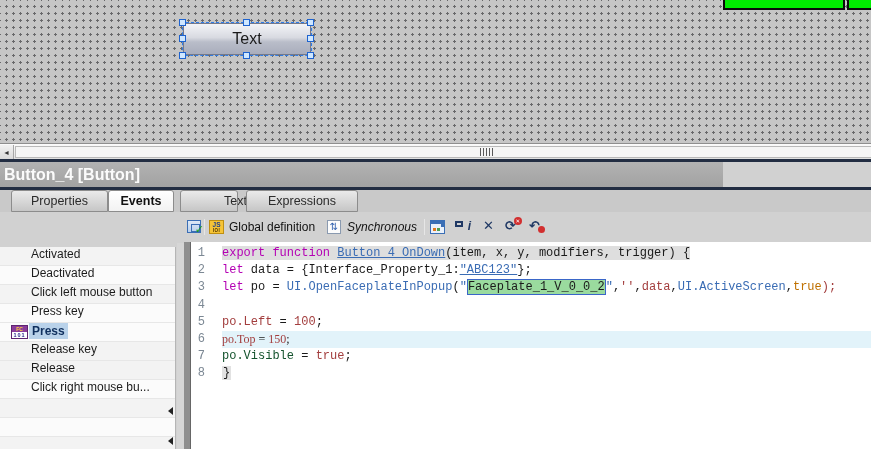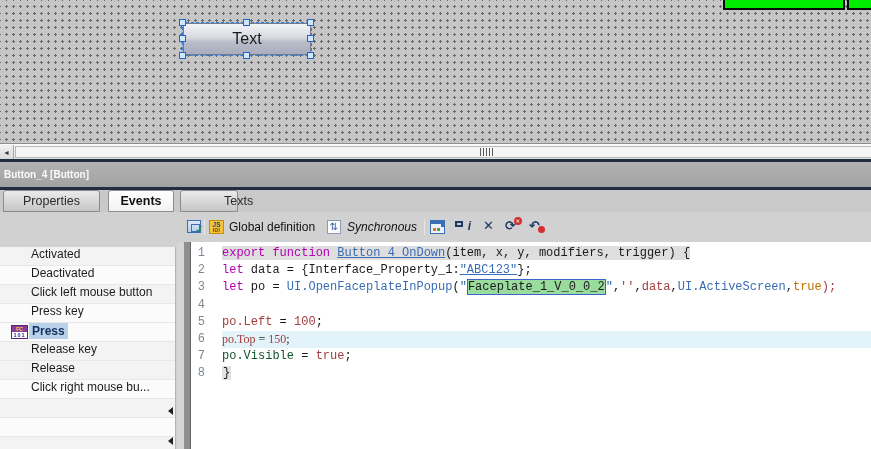--- a/index.html
+++ b/index.html
@@ -30,30 +30,30 @@
   .hscroll-btn { position:absolute; left:0; top:1px; width:14px; height:15px;
                  background:linear-gradient(#F2F2F2,#D8D8D8); border-right:1px solid #A6A6A6;
                  font-size:7px; color:#333; text-align:center; line-height:15px; }
   .hscroll-track { position:absolute; left:15px; right:0; top:2px; height:12px;
                    background:#F5F5F5; border:1px solid #B9B9B9; border-right:none; }
   .grip { position:absolute; left:480px; top:4px; width:13px; height:8px;
           background:repeating-linear-gradient(90deg,#5A5A5A 0 1px,transparent 1px 3px); }
   
   .navline { position:absolute; left:0; width:871px; height:3px; background:#222D42; }
   .n1 { top:159px; } .n2 { top:187px; }
-  .titlebar { position:absolute; left:0; top:162px; width:871px; height:25px;
+  .titlebar { position:absolute; left:0; top:162px; width:723px; height:25px;
               background:linear-gradient(#B2B2B2,#A2A2A2); color:#FBFBFB;
-              font-weight:bold; font-size:10px; line-height:25px; padding-left:4px; }
+              font-weight:bold; font-size:16px; line-height:25px; padding-left:4px; }
   
   .tabstrip { position:absolute; left:0; top:190px; width:871px; height:22px; background:#C9C9C9; }
   .tab { position:absolute; top:0; height:22px; border:1px solid #8C8C8C;
          border-radius:3px 3px 0 0; background:linear-gradient(#EAEAEA,#C6C6C6);
          font-size:12.5px; color:#2B2B2B; text-align:center; line-height:21px; }
   .tab.active { background:linear-gradient(#FFFFFF,#F2F2F2); font-weight:bold; color:#111; }
-  .t0 { left:3px;   width:97px; }
+  .t0 { left:11px;   width:97px; }
   .t1 { left:108px; width:66px; }
   .t2 { left:180px; width:58px;padding-left:43px; }
   .t3 { left:246px; width:112px; }
   
   .main { position:absolute; left:0; top:212px; width:871px; height:237px; background:#D1D1D1; }
   
   .toolbar { position:absolute; left:0; top:5px; width:871px; height:24px; }
   .tb { position:absolute; top:1px; height:18px; display:flex; align-items:center; }
   .tb-label { font-size:12px; color:#111; white-space:nowrap; }
   .tb-sep { position:absolute; top:2px; width:1px; height:16px; background:#A4A4A4; border-right:1px solid #E6E6E6; }
@@ -150,20 +150,21 @@
   <div class="navline n1"></div>
   <div class="titlebar">
     <span>Button_4 [Button]</span>
   </div>
   <div class="navline n2"></div>
 
   <div class="tabstrip">
     <div class="tab t0"><span>Properties</span></div>
     <div class="tab t1 active"><span>Events</span></div>
     <div class="tab t2"><span>Texts</span></div>
+    <div class="tab t3"><span>Expressions</span></div>
   </div>
 
   <div class="main">
 
     <div class="toolbar">
       <div class="ic-apply">
         <span class="chk">✓</span>
       </div>
       <div class="tb-sep" style="left:204px;"></div>
       <div class="ic-js">

